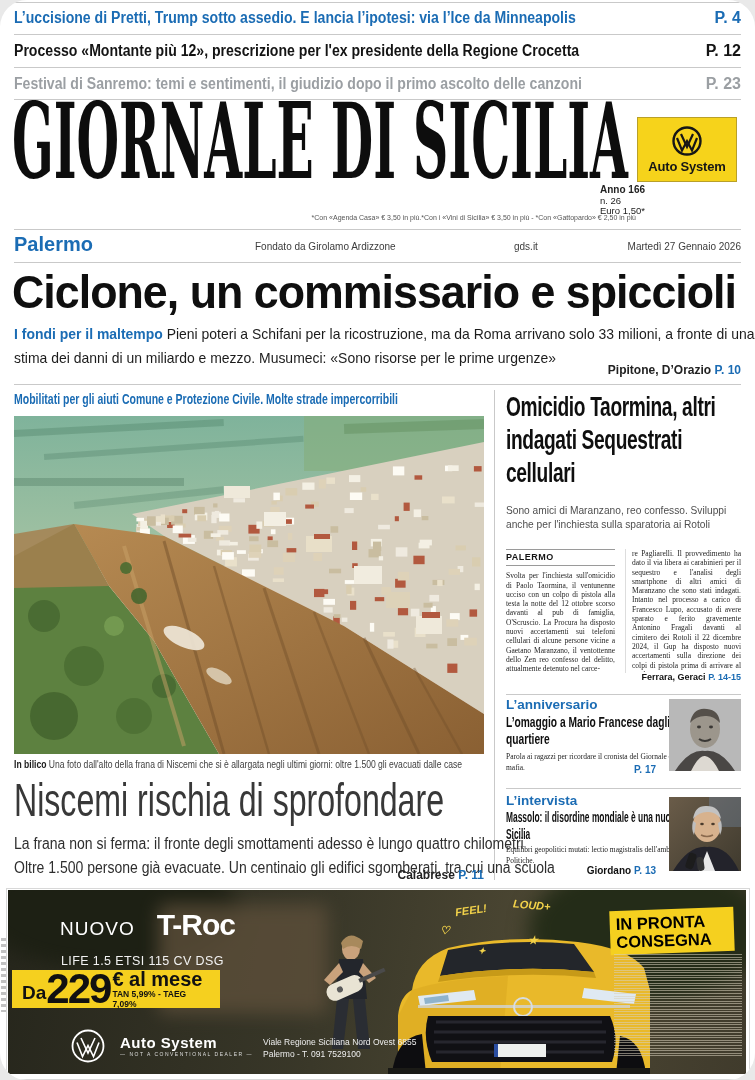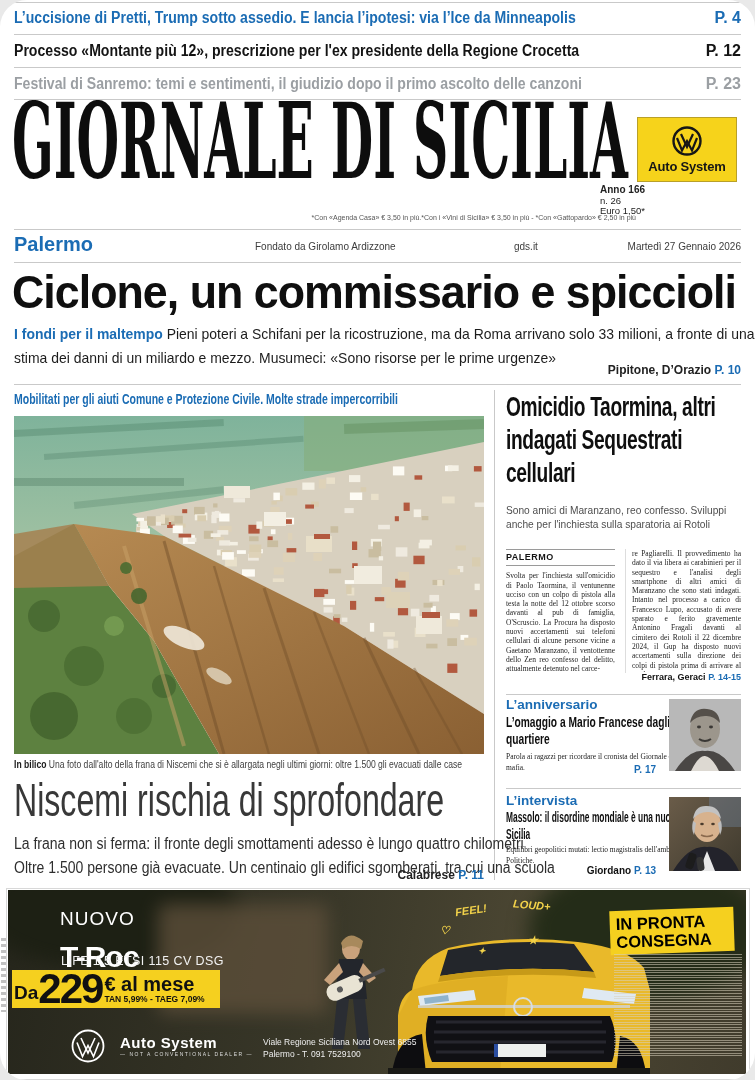--- a/index.html
+++ b/index.html
@@ -56,26 +56,26 @@
   .boxpage{position:absolute;left:0;width:150px;text-align:right;font-size:10px;font-weight:bold;}
   .boxphoto{position:absolute;left:163px;width:72px;overflow:hidden;}
   
   #ad{position:absolute;left:6px;top:888px;width:740px;height:188px;border:1px solid #d8d8d8;background:#fff;padding:1px;}
   #adimg{position:relative;width:738px;height:184px;overflow:hidden;
          background:linear-gradient(100deg,#26261c 0%,#35342575 40%,#4c4733 70%,#403b2c 100%),#3a382a;}
   .adroad{position:absolute;left:0;bottom:0;width:100%;height:36px;
           background:linear-gradient(180deg,#8d francesca 0%,#93887255 100%),linear-gradient(180deg,#877c66,#9a8f79);transform:skewY(-1deg);}
   .adfoliage{position:absolute;border-radius:50%;filter:blur(10px);}
   .adhouse{position:absolute;left:150px;top:14px;width:170px;height:110px;background:#5d4f3a;filter:blur(9px);border-radius:8px;opacity:.8;}
-  .adtitle{position:absolute;left:52px;top:18px;color:#fff;display:flex;align-items:baseline;gap:10px;flex-direction:column;}
+  .adtitle{position:absolute;left:52px;top:18px;color:#fff;display:flex;align-items:baseline;gap:22px;}
   .adtitle .nu{font-size:19px;letter-spacing:1px;}
   .adtitle .mo{font-size:30px;font-weight:bold;letter-spacing:-1px;}
   .adtrim{position:absolute;left:53px;top:64px;color:#f2f2f2;font-size:12.5px;letter-spacing:.4px;}
   .adprice{position:absolute;left:4px;top:80px;width:208px;height:38px;background:#f5d01f;color:#111;
-           display:flex;align-items:center;padding:0 2px;box-sizing:border-box;}
+           display:flex;align-items:center;padding:0 10px;box-sizing:border-box;}
   .adprice .da{font-size:19px;font-weight:bold;align-self:flex-end;margin-bottom:4px;}
   .adprice .pr{font-size:42px;font-weight:bold;letter-spacing:-2px;line-height:36px;text-align:center;}
   .adprice .rcol{display:flex;flex-direction:column;margin-left:2px;}
   .adprice .eu{font-size:20px;font-weight:bold;line-height:19px;}
   .adprice .tan{font-size:8.5px;font-weight:bold;}
   .adready{position:absolute;left:602px;top:19px;width:112px;background:#f5d01f;color:#000;padding:4px 6px;
            font-size:16.5px;line-height:18px;font-weight:bold;transform:rotate(-2deg);}
   .adfine{position:absolute;left:606px;top:64px;width:128px;height:104px;opacity:.55;
           background:repeating-linear-gradient(180deg,#d8d0bc 0px,#d8d0bc 1px,transparent 1px,transparent 2.6px);}
   .addealer{position:absolute;left:112px;top:144px;color:#fff;}

